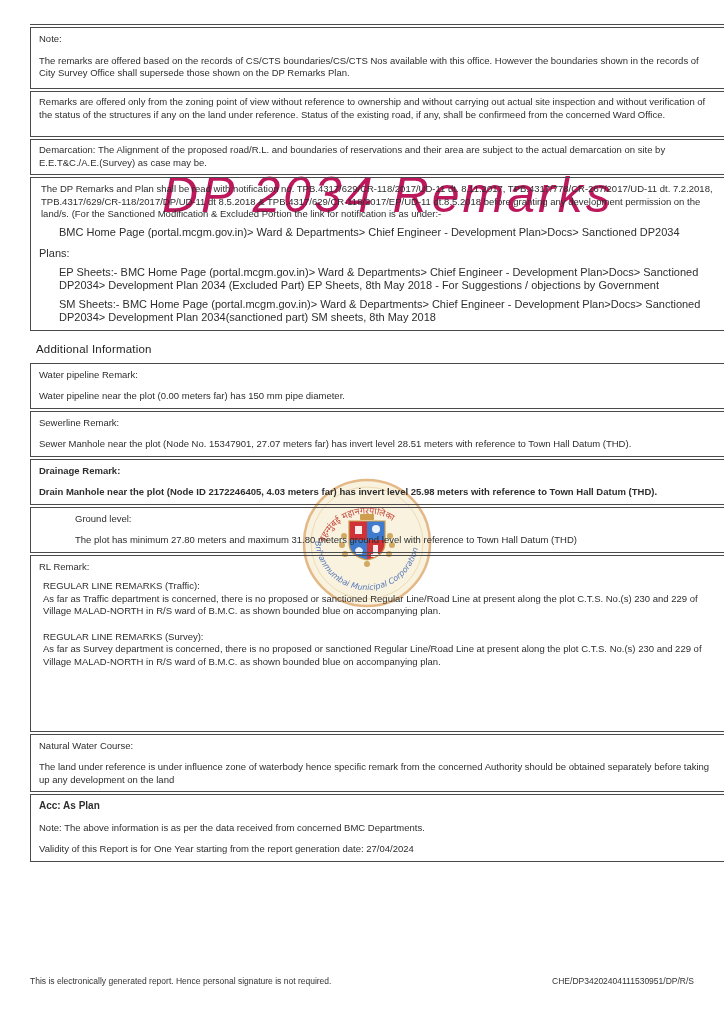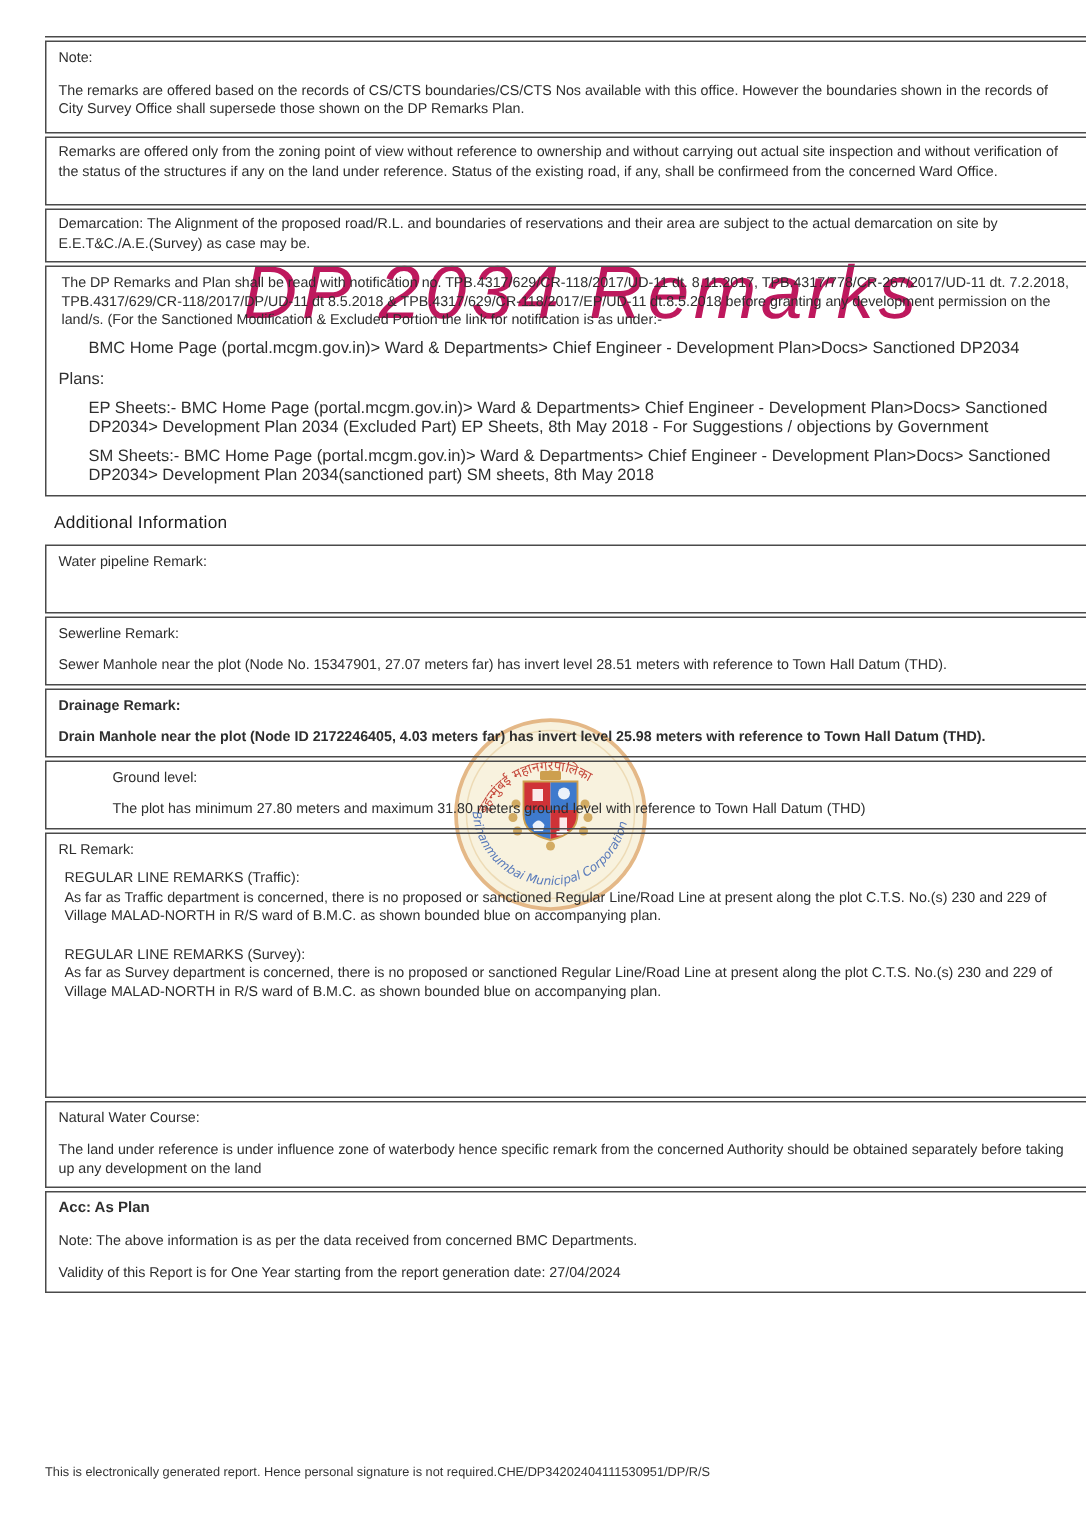--- a/index.html
+++ b/index.html
@@ -47,21 +47,21 @@
   .box-rl .sub{margin:7px 0 0 4px;}
   .box-rl .sub p{margin:0;}
   .box-rl .sub + .sub{margin-top:13px;}
   .box-nwc{min-height:53px;}
   .box-acc{min-height:55px;}
   .box-acc .acc-label{font-weight:bold;font-size:10px;}
   .box-acc p{margin-top:9px;}
   
   .footer{
     position:absolute;left:30px;right:30px;top:976px;z-index:2;
-    display:flex;
+    display:flex;justify-content:space-between;
     font-size:8.5px;color:#333333;
   }
 </style>
 </head>
 <body>
 
 <div class="watermark-text">DP 2034 Remarks</div>
 
 <div class="seal">
   <svg width="130" height="130" viewBox="0 0 130 130">
@@ -130,20 +130,21 @@
     <p class="big npath">BMC Home Page (portal.mcgm.gov.in)&gt; Ward &amp; Departments&gt; Chief Engineer - Development Plan&gt;Docs&gt; Sanctioned DP2034</p>
     <p class="big nlabel">Plans:</p>
     <p class="big npath">EP Sheets:- BMC Home Page (portal.mcgm.gov.in)&gt; Ward &amp; Departments&gt; Chief Engineer - Development Plan&gt;Docs&gt; Sanctioned DP2034&gt; Development Plan 2034 (Excluded Part) EP Sheets, 8th May 2018 - For Suggestions / objections by Government</p>
     <p class="big npath">SM Sheets:- BMC Home Page (portal.mcgm.gov.in)&gt; Ward &amp; Departments&gt; Chief Engineer - Development Plan&gt;Docs&gt; Sanctioned DP2034&gt; Development Plan 2034(sanctioned part) SM sheets, 8th May 2018</p>
   </div>
 
   <div class="section-title">Additional Information</div>
 
   <div class="box box-water">
     <span class="lbl">Water pipeline Remark:</span>
+    <p>Water pipeline near the plot (0.00 meters far) has 150 mm pipe diameter.</p>
   </div>
 
   <div class="box box-sewer">
     <span class="lbl">Sewerline Remark:</span>
     <p>Sewer Manhole near the plot (Node No. 15347901, 27.07 meters far) has invert level 28.51 meters with reference to Town Hall Datum (THD).</p>
   </div>
 
   <div class="box box-drain">
     <span class="lbl">Drainage Remark:</span>
     <p>Drain Manhole near the plot (Node ID 2172246405, 4.03 meters far) has invert level 25.98 meters with reference to Town Hall Datum (THD).</p>

